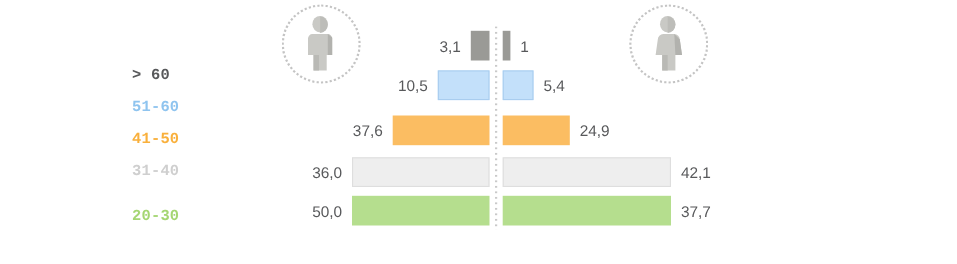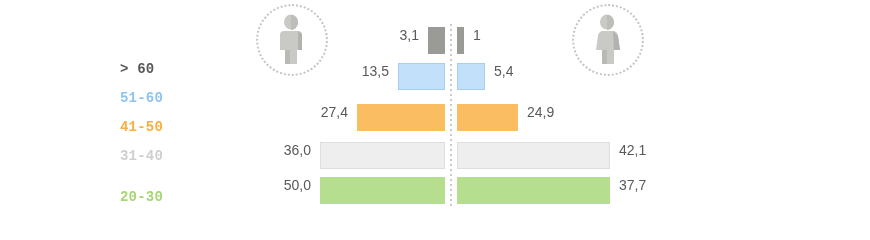--- a/index.html
+++ b/index.html
@@ -72,21 +72,21 @@
     position: absolute;
     left: 0;
     width: 870px;
     height: 29px;
   }
   .bar-wrap {
     position: absolute;
     top: 0;
     height: 100%;
     display: flex;
-    align-items: flex-start;
+    align-items: center;
   }
   .bar-wrap.left  { right: 425px; flex-direction: row; }
   .bar-wrap.right { left: 457px;  flex-direction: row; }
 
   .bar {
     height: 27px;
     box-sizing: border-box;
   }
   .val {
     font-size: 14px;
@@ -145,32 +145,32 @@
       <div class="bar c-gray" style="width:17px;"></div>
     </div>
     <div class="bar-wrap right">
       <div class="bar c-gray" style="width:7px;"></div>
       <span class="val">1</span>
     </div>
   </div>
 
   <div class="row" style="top:63px;">
     <div class="bar-wrap left">
-      <span class="val">13,5</span>
+      <span class="val">10,5</span>
       <div class="bar c-blue" style="width:47px;"></div>
     </div>
     <div class="bar-wrap right">
       <div class="bar c-blue" style="width:28px;"></div>
       <span class="val">5,4</span>
     </div>
   </div>
 
   <div class="row" style="top:104px;">
     <div class="bar-wrap left">
-      <span class="val">27,4</span>
+      <span class="val">37,6</span>
       <div class="bar c-orange" style="width:88px;"></div>
     </div>
     <div class="bar-wrap right">
       <div class="bar c-orange" style="width:61px;"></div>
       <span class="val">24,9</span>
     </div>
   </div>
 
   <div class="row" style="top:142px;">
     <div class="bar-wrap left">

